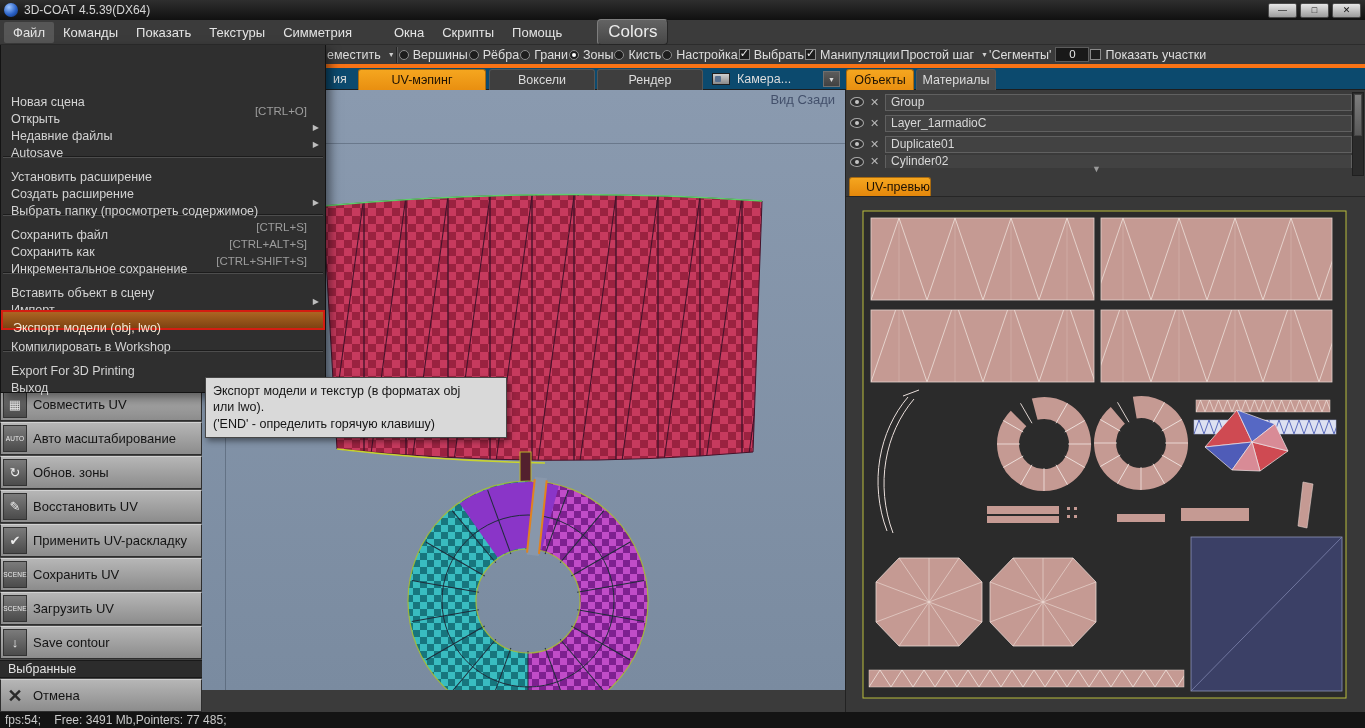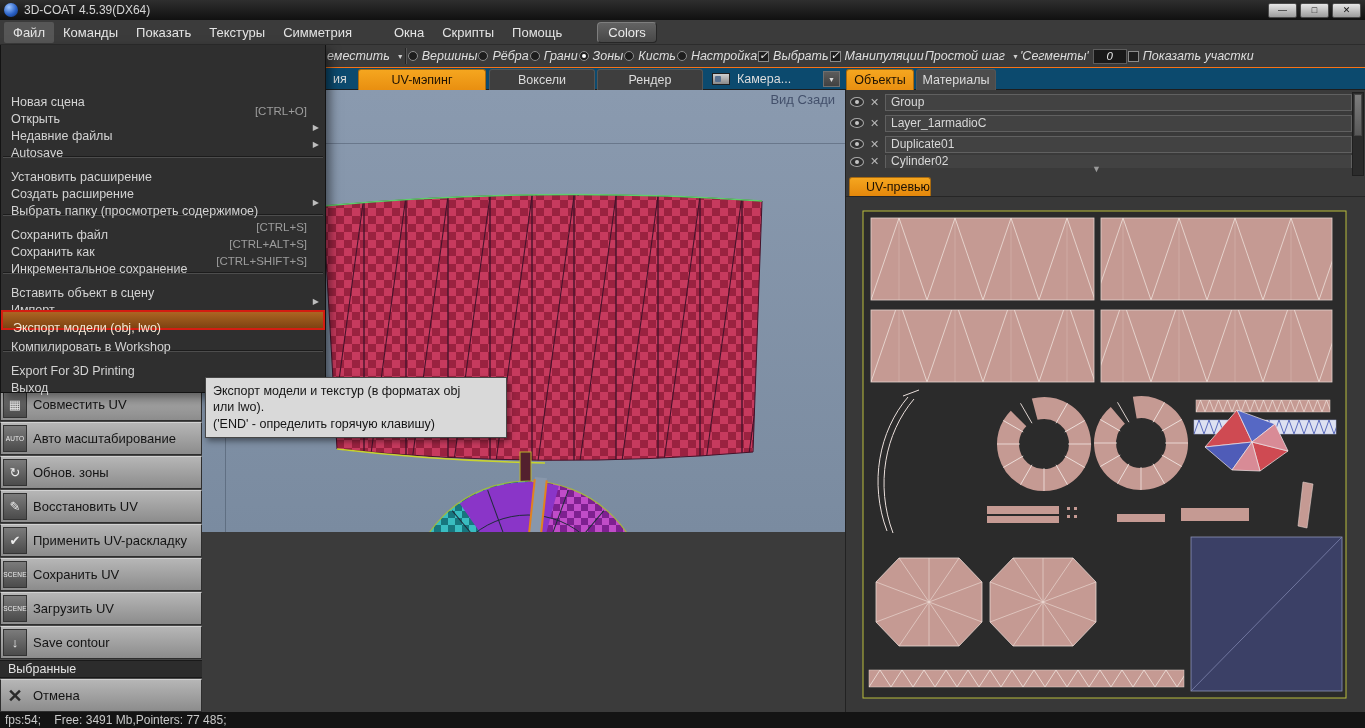--- a/index.html
+++ b/index.html
@@ -20,25 +20,25 @@
     border:1px solid #4a4a4a; border-radius:2px; color:#111; font-size:9px;
     line-height:12px; text-align:center; }
   
   .menubar { position:absolute; left:0; top:20px; width:1365px; height:25px;
     background:#3b3b3b; border-bottom:1px solid #2c2c2c; display:flex; align-items:center; padding-left:4px; }
   .menu-item { padding:3px 9px; font-size:13px; color:#e4e4e4; border-radius:2px; }
   .menu-item.open { background:#565656; }
   .menu-item.winpad { margin-left:24px; }
   .colors-btn { margin-left:26px; padding:2px 10px; background:linear-gradient(#636363,#474747);
     border:1px solid #7e7e7e; border-bottom-color:#262626; border-right-color:#262626;
-    border-radius:4px; color:#ececec; font-size:13px; }
+    border-radius:4px; color:#ececec; font-size:17px; }
   
   .toolbar { position:absolute; left:0; top:45px; width:1365px; height:23px;
-    background:#3b3b3b; border-bottom:1px solid #f97316; display:flex; align-items:center;
-    padding-left:327px; gap:1px; white-space:nowrap;font-style:italic; }
+    background:#3b3b3b; border-bottom:4px solid #f97316; display:flex; align-items:center;
+    padding-left:327px; gap:1px; white-space:nowrap; }
   .tb-item { display:flex; align-items:center; gap:4px; color:#dedede; }
   .tb-sep { width:2px; height:16px; border-left:1px solid #242424; border-right:1px solid #555; }
   .dd-arrow { font-size:7px; color:#cfcfcf; margin-left:3px; }
   .radio { width:10px; height:10px; border-radius:50%; background:#1d1d1d; border:1px solid #8d8d8d; position:relative; }
   .radio.sel::after { content:""; position:absolute; left:2px; top:2px; width:4px; height:4px; border-radius:50%; background:#fff; }
   .cb { width:11px; height:11px; background:#1d1d1d; border:1px solid #8a8a8a; position:relative; }
   .cb.on::after { content:"✓"; position:absolute; left:0; top:-3px; color:#eee; font-size:11px; }
   .segbox { width:34px; height:15px; background:#191919; border:1px solid #5c5c5c;
     color:#e6e6e6; text-align:center; font-size:11.5px; line-height:13px; }
   
@@ -54,21 +54,21 @@
   .img-icon::after { content:""; position:absolute; left:2px; top:2px; width:6px; height:6px;
     background:#57708f; border-radius:1px; }
   .cam-arrow { position:absolute; left:823px; top:3px; width:17px; height:16px;
     background:linear-gradient(#5c5c5c,#414141); border:1px solid #6f6f6f; color:#dcdcdc;
     font-size:7px; text-align:center; line-height:15px; }
   
   .statusbar { position:absolute; left:0; top:712px; width:1365px; height:16px;
     background:#141414; color:#c9c9c9; font-size:12px; line-height:16px; padding-left:5px; white-space:pre; }
   
   .left-col { position:absolute; left:0; top:90px; width:202px; height:622px; background:#474747; }
-  .viewport { position:absolute; left:202px; top:90px; width:643px; height:442px;
+  .viewport { position:absolute; left:202px; top:90px; width:643px; height:600px;
     background:linear-gradient(#8a9aaf,#7a8ba0); overflow:hidden; }
   .vp-frame { position:absolute; left:23px; top:53px; right:0; bottom:0;
     border-left:1px solid rgba(25,35,50,.28); border-top:1px solid rgba(25,35,50,.28); }
   .view-label { position:absolute; right:10px; top:2px; color:#43506b; font-size:13px; }
   .vp-svg { position:absolute; left:0; top:0; }
   
   .left-tools { position:absolute; left:0; top:388px; width:202px; }
   .tool-btn { height:33px; margin-bottom:1px; display:flex; align-items:center;
     background:linear-gradient(#b6b6b6,#8c8c8c); border:1px solid #2e2e2e; border-top-color:#d2d2d2;
     color:#141414; font-size:13px; }

